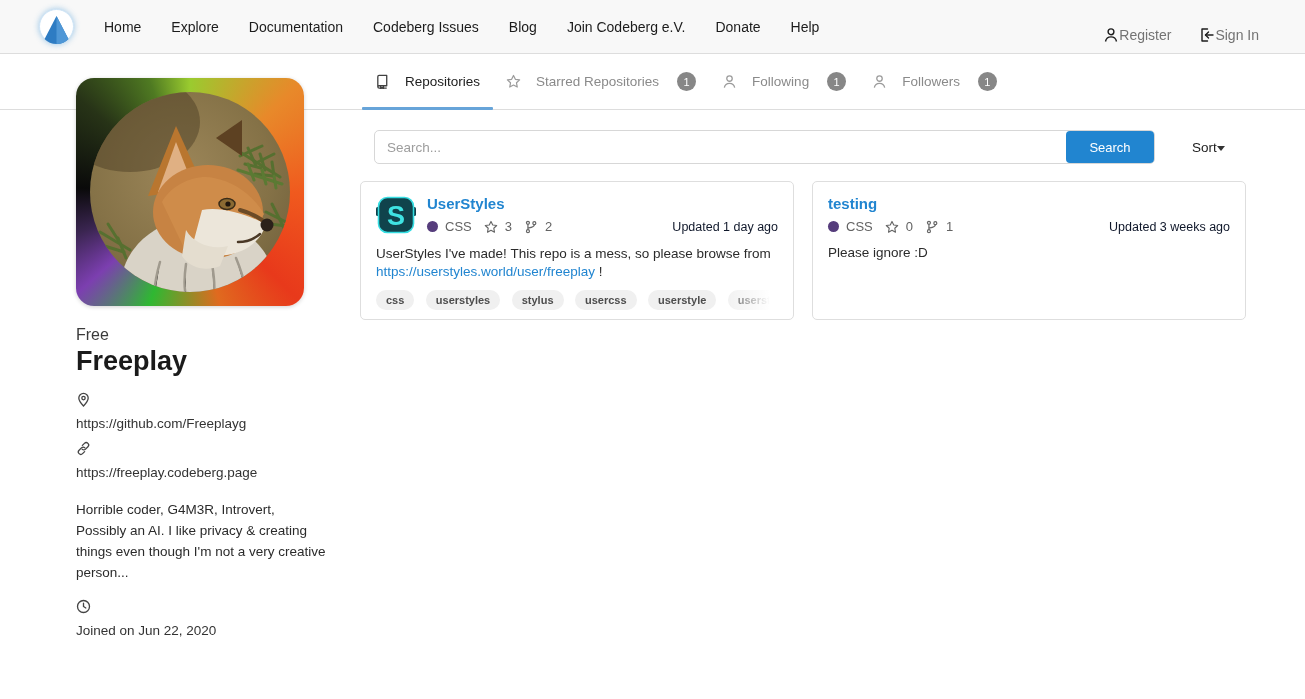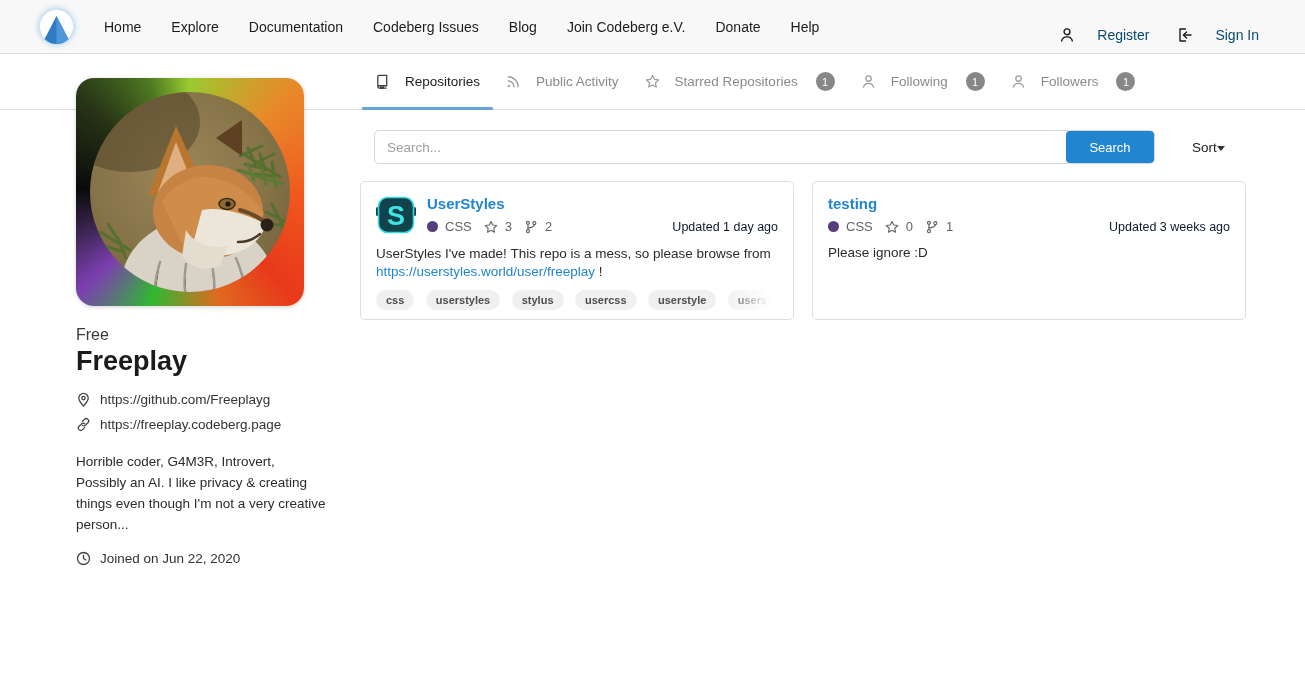--- a/index.html
+++ b/index.html
@@ -10,21 +10,21 @@
 
   
   .navbar { position:absolute; top:0; left:0; right:0; height:54px;
     background:#f8f8f8; border-bottom:1px solid #ddd;
     display:flex; align-items:center; padding:0 46px 0 38px; }
   .logo { width:37px; height:37px; display:flex; align-items:center; justify-content:center;
     filter:drop-shadow(0 0 3px rgba(33,133,208,.45)); }
   .nav-links { display:flex; align-items:center; margin-left:14px; }
   .nav-link { font-size:14px; color:#1c1c1c; padding:12px 15px; line-height:54px; }
   .nav-right { margin-left:auto; display:flex; align-items:center; gap:28px; }
-  .nav-auth { display:flex; align-items:center; gap:22px; font-size:14px; color:#0c4a6e;margin-top:16px; }
+  .nav-auth { display:flex; align-items:center; gap:0; font-size:14px; color:#737373;margin-top:16px; }
   .nav-auth svg { display:block; }
 
   
   .tabbar { position:absolute; top:54px; left:0; right:0; height:56px;
     border-bottom:1px solid #ddd; display:flex; align-items:stretch;
     padding-left:362px; background:#fff; }
   .tab { display:flex; align-items:center; gap:15px; padding:0 13px;
     font-size:13.5px; color:#8a8a8a; position:relative; }
   .tab svg { display:block; opacity:.85; }
   .tab.active { color:#212121; }
@@ -41,21 +41,21 @@
       conic-gradient(from 0deg at 50% 50%,
         #9acb2f 0deg, #e8892a 45deg, #f05a1e 90deg, #e8391b 135deg,
         #e06a1f 165deg, #2fb832 200deg, #7c3fb0 228deg, #3a2550 250deg,
         #0a0a0a 272deg, #273317 310deg, #4f7a22 340deg, #9acb2f 360deg);
     display:flex; align-items:center; justify-content:center;
     box-shadow:0 1px 4px rgba(0,0,0,.18); }
   .avatar-photo { width:200px; height:200px; border-radius:50%; overflow:hidden; }
   .profile-subtitle { margin-top:20px; font-size:16px; color:#3a3a3a; }
   .profile-title { margin-top:2px; font-size:27px; font-weight:bold; color:#1b1b1b; }
   .profile-row { display:flex; gap:9px; margin-top:15px;
-    font-size:13.5px; color:#333; }
+    font-size:13.5px; color:#333;flex-direction:column; }
   .profile-row + .profile-row { margin-top:10px; }
   .profile-row svg { flex:none; display:block; color:#444; }
   .profile-bio { margin-top:20px; font-size:13.5px; line-height:1.55; color:#2b2b2b; }
   .profile-joined { margin-top:15px; }
 
   
   .content { position:absolute; left:360px; top:110px; width:886px; }
   .search-row { margin-top:20px; display:flex; align-items:center; }
   .search-wrap { position:relative; margin-left:14px; width:781px; height:34px; }
   .search-input { width:100%; height:100%; border:1px solid #d7d7d7; border-radius:5px;
@@ -138,29 +138,20 @@
   </div>
 </header>
 
 <div class="tabbar">
   <a class="tab active">
     <svg width="15" height="15" viewBox="0 0 16 16" fill="none" stroke="currentColor" stroke-width="1.4" stroke-linejoin="round">
       <path d="M3 13.2V2.8A1.3 1.3 0 014.3 1.5h8.2v11h-8c-.8 0-1.5.5-1.5 1.2s.7 1.3 1.5 1.3h8"></path>
       <path d="M6 12.7v2.8l1.5-1.1L9 15.5v-2.8"></path>
     </svg>
     <span>Repositories</span>
-  </a>
-  <a class="tab">
-    <svg width="15" height="15" viewBox="0 0 16 16" fill="none" stroke="currentColor" stroke-width="1.5" stroke-linecap="round">
-      <path d="M2.5 13.5v0"></path>
-        <circle cx="3.3" cy="12.7" r="1.2" fill="currentColor" stroke="none"></circle>
-      <path d="M2.5 7.5a6 6 0 016 6"></path>
-        <path d="M2.5 3a10.5 10.5 0 0110.5 10.5"></path>
-    </svg>
-    <span>Public Activity</span>
   </a>
   <a class="tab">
     <svg width="15" height="15" viewBox="0 0 16 16" fill="none" stroke="currentColor" stroke-width="1.3" stroke-linejoin="round">
       <path d="M8 1.6l2 4.1 4.5.6-3.3 3.1.8 4.5L8 11.8l-4 2.1.8-4.5L1.5 6.3 6 5.7z"></path>
     </svg>
     <span>Starred Repositories</span>
     <span class="tab-badge">1</span>
   </a>
   <a class="tab">
     <svg width="15" height="15" viewBox="0 0 16 16" fill="none" stroke="currentColor" stroke-width="1.4">

